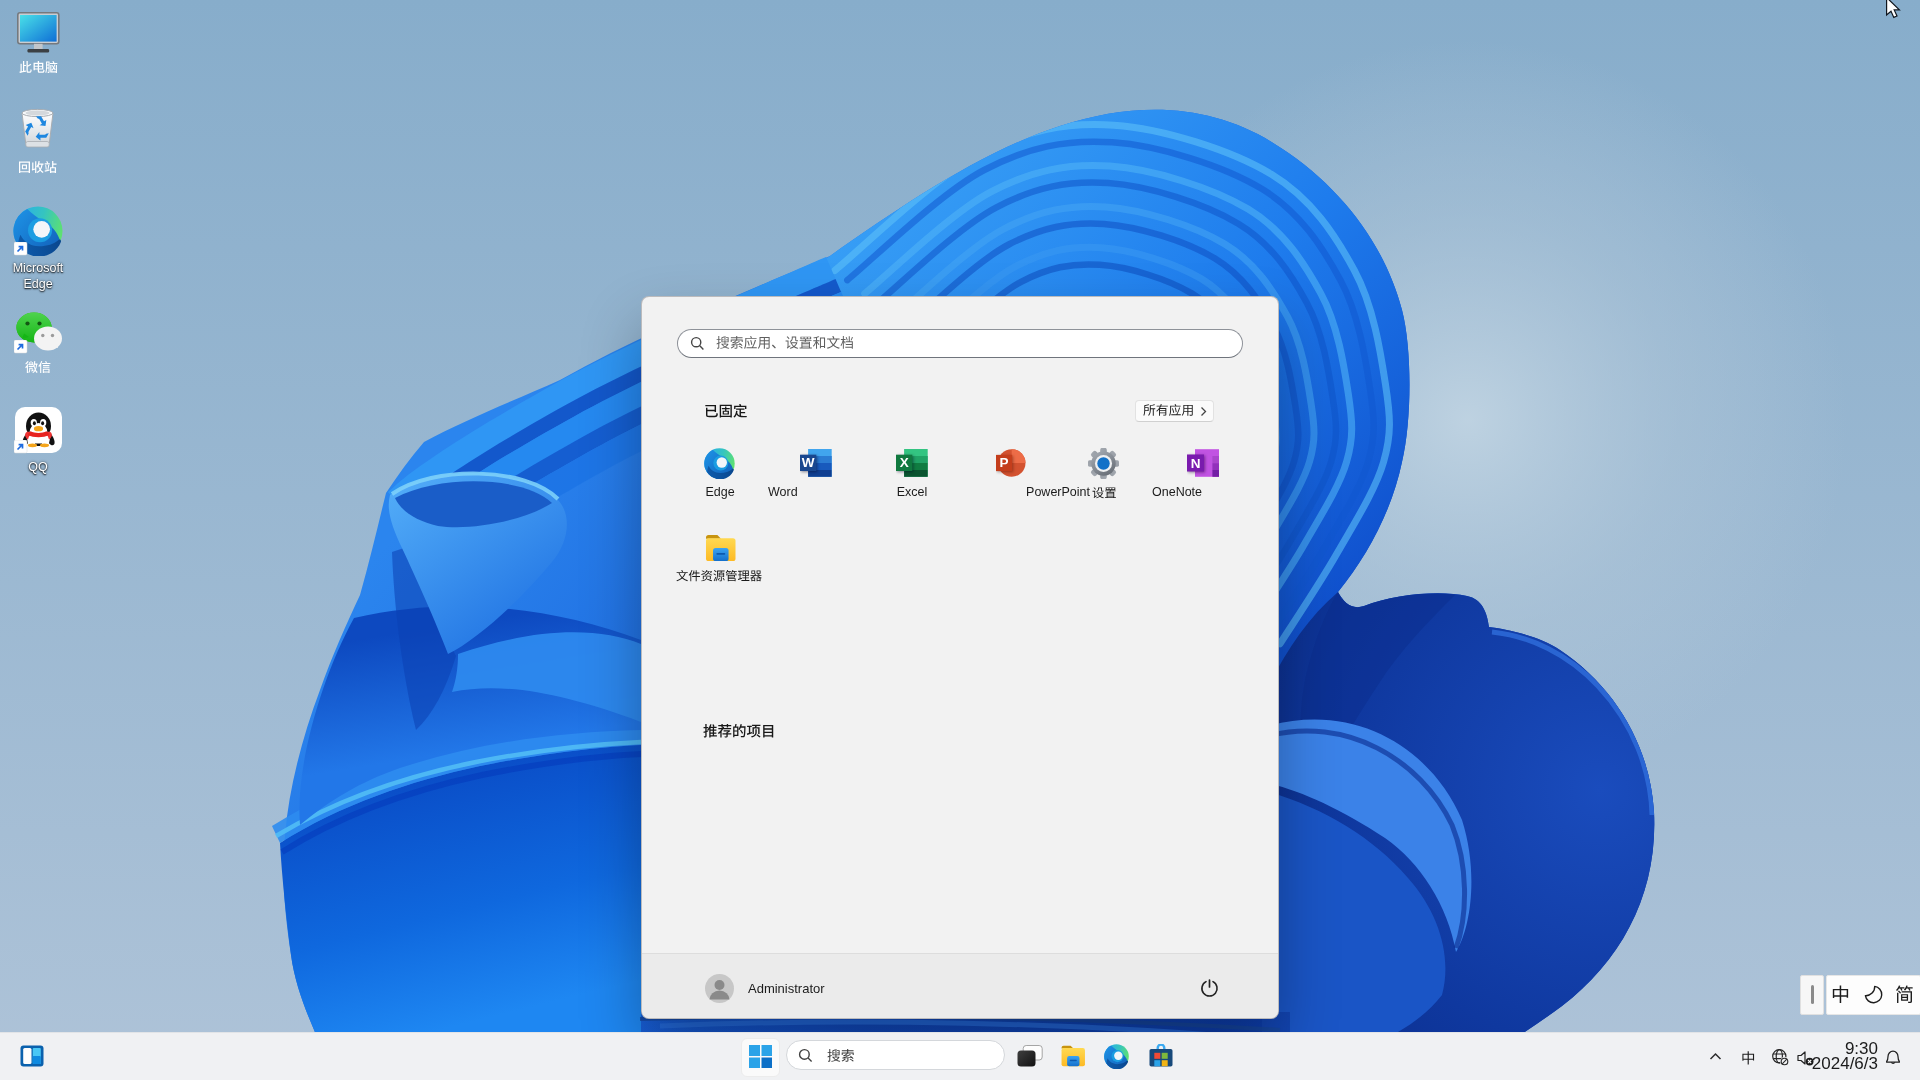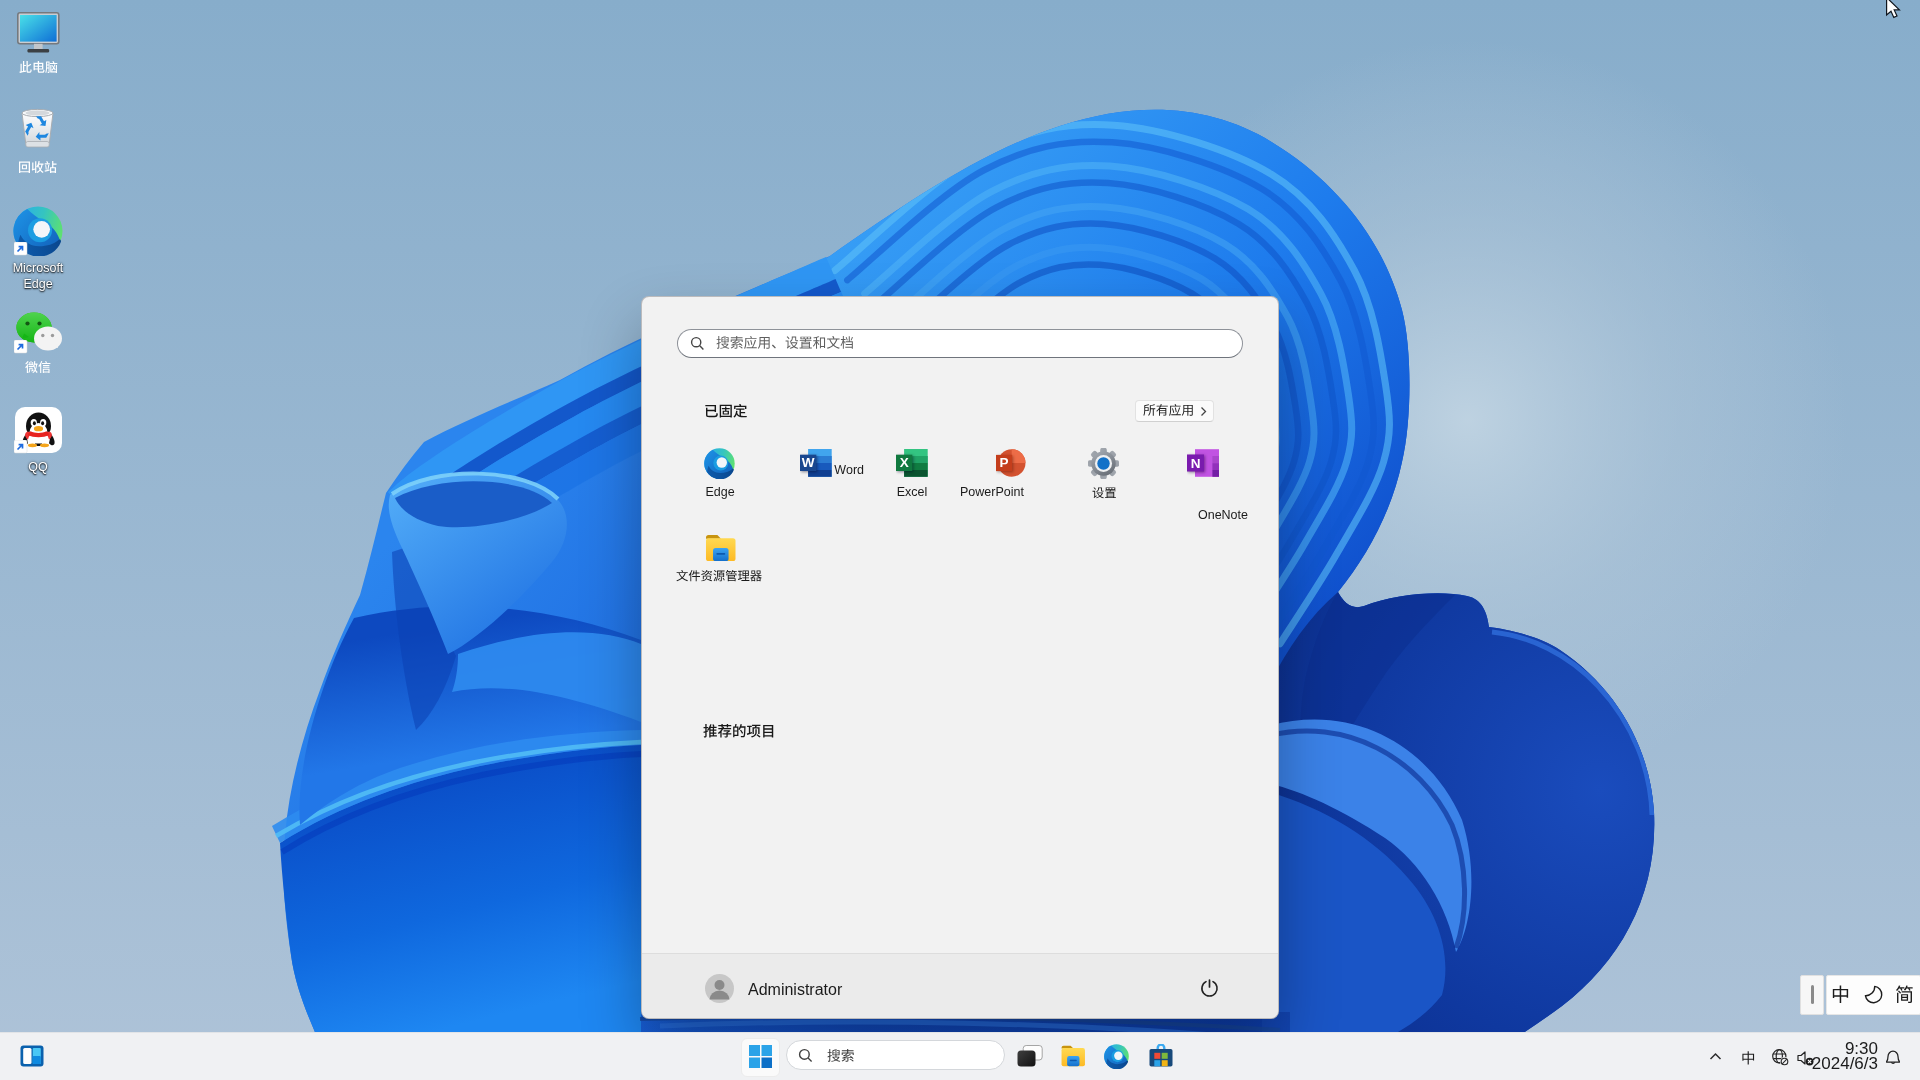--- a/index.html
+++ b/index.html
@@ -441,24 +441,24 @@
       <g>
     <rect x="8" y="0.2" width="24" height="27.6" fill="#c153e2"></rect>
     <rect x="25.4" y="7" width="6.6" height="7.2" fill="#aa46cc"></rect>
     <rect x="25.4" y="14.2" width="6.6" height="6.8" fill="#9231bb"></rect>
     <rect x="25.4" y="21" width="6.6" height="6.8" fill="#731fa5"></rect>
     <rect x="0" y="5.5" width="17" height="17" fill="#7a1bae" style="filter:drop-shadow(1px 1.5px 1.5px rgba(40,0,60,.5))"></rect>
     <text x="8.5" y="18.6" font-size="13.5" font-weight="bold" fill="#fff" text-anchor="middle" font-family="Liberation Sans">N</text>
     </g>
     </svg>
 <div class="plabel" style="left:672px;top:485px;text-align:center">Edge</div>
-<div class="plabel" style="left:768px;top:463px;text-align:right">Word</div>
+<div class="plabel" style="left:768px;top:485px;text-align:left">Word</div>
 <div class="plabel" style="left:864px;top:485px;">Excel</div>
-<div class="plabel" style="left:960px;top:485px;text-align:left">PowerPoint</div>
-<div class="plabel" style="left:1152px;top:508px;text-align:right">OneNote</div>
+<div class="plabel" style="left:994px;top:485px;text-align:right">PowerPoint</div>
+<div class="plabel" style="left:1152px;top:485px;text-align:left">OneNote</div>
 <svg style="position:absolute;left:1091.7px;top:485.5px;opacity:1" width="24.6" height="15.375" viewBox="0 -920 2000 1250">
       <g transform="scale(1,-1)" fill="#1b1b1b">
         <path transform="translate(0,0)" d="M122 776C175 729 242 662 273 619L324 672C292 713 225 778 171 822ZM43 526V454H184V95C184 49 153 16 134 4C148 -11 168 -42 175 -60C190 -40 217 -20 395 112C386 127 374 155 368 175L257 94V526ZM491 804V693C491 619 469 536 337 476C351 464 377 435 386 420C530 489 562 597 562 691V734H739V573C739 497 753 469 823 469C834 469 883 469 898 469C918 469 939 470 951 474C948 491 946 520 944 539C932 536 911 534 897 534C884 534 839 534 828 534C812 534 810 543 810 572V804ZM805 328C769 248 715 182 649 129C582 184 529 251 493 328ZM384 398V328H436L422 323C462 231 519 151 590 86C515 38 429 5 341 -15C355 -31 371 -61 377 -80C474 -54 566 -16 647 39C723 -17 814 -58 917 -83C926 -62 947 -32 963 -16C867 4 781 39 708 86C793 160 861 256 901 381L855 401L842 398Z"></path>
         <path transform="translate(1000,0)" d="M651 748H820V658H651ZM417 748H582V658H417ZM189 748H348V658H189ZM190 427V6H57V-50H945V6H808V427H495L509 486H922V545H520L531 603H895V802H117V603H454L446 545H68V486H436L424 427ZM262 6V68H734V6ZM262 275H734V217H262ZM262 320V376H734V320ZM262 172H734V113H262Z"></path>
       </g>
     </svg>
 <svg class="abs" style="left:703.5px;top:533px" width="33.5" height="29" viewBox="0 0 30.5 28">
       <g>
     <path d="M1,4.5 a2.5,2.5 0 0 1 2.5,-2.5 h8.5 l3.5,3.5 h-14.5 Z" fill="#c8940f"></path>
     <rect x="1" y="5" width="28.5" height="22" rx="2.5" fill="url(#fg)"></rect>
@@ -495,21 +495,21 @@
         <path transform="translate(3000,0)" d="M610 493V285C610 183 580 60 310 -11C330 -29 358 -64 370 -84C652 4 705 150 705 284V493ZM688 83C763 35 859 -35 905 -82L968 -16C919 29 821 96 747 141ZM25 195 48 96C143 128 266 170 383 211L371 291L257 259V641H366V731H42V641H163V232ZM414 625V153H507V541H805V156H901V625H666C680 653 695 685 710 717H960V802H382V717H599C590 686 579 653 568 625Z"></path>
         <path transform="translate(4000,0)" d="M245 461H745V317H245ZM245 551V693H745V551ZM245 227H745V82H245ZM150 786V-76H245V-11H745V-76H844V786Z"></path>
       </g>
     </svg>
 <div class="abs" style="left:642px;top:953px;width:636px;height:65px;background:#ebebeb;border-top:1px solid #dddddd;border-radius:0 0 8px 8px"></div>
 <svg class="abs" style="left:705px;top:973.5px" width="29" height="29" viewBox="0 0 29 29">
       <circle cx="14.5" cy="14.5" r="14.5" fill="#c7c7c7"></circle>
       <circle cx="14.5" cy="11" r="5" fill="#8a8a8a"></circle>
       <path d="M4.5,25.5 a10,9 0 0 1 20,0 Z" fill="#8a8a8a"></path>
     </svg>
-<div class="abs" style="left:748px;top:981px;font-size:16px;color:#1b1b1b">Administrator</div>
+<div class="abs" style="left:748px;top:981px;font-size:13px;color:#1b1b1b">Administrator</div>
 <svg class="abs" style="left:1199.5px;top:977.5px" width="19" height="19" viewBox="0 0 19 19">
       <path d="M9.5 2 v7" stroke="#222" stroke-width="1.7" stroke-linecap="round" fill="none"></path>
       <path d="M6 3.6 a7.6,7.6 0 1 0 7,0" stroke="#222" stroke-width="1.6" stroke-linecap="round" fill="none"></path>
     </svg>
 <div class="abs" style="left:0;top:1032px;width:1920px;height:48px;background:#f0f1f3;border-top:1px solid #e2e4e7"></div>
 <svg class="abs" style="left:20px;top:1045px" width="24" height="22" viewBox="0 0 24 22">
       <rect x="0.5" y="0.5" width="23" height="21" rx="3" fill="#0a61ad"></rect>
     <rect x="3.2" y="3" width="8.3" height="16" rx="1.5" fill="#fdfdfd"></rect>
     <rect x="12.7" y="3" width="8.1" height="16" rx="1" fill="#49c7f5"></rect>
     <rect x="12.7" y="11" width="8.1" height="8" rx="1" fill="#0f8ae0"></rect>

